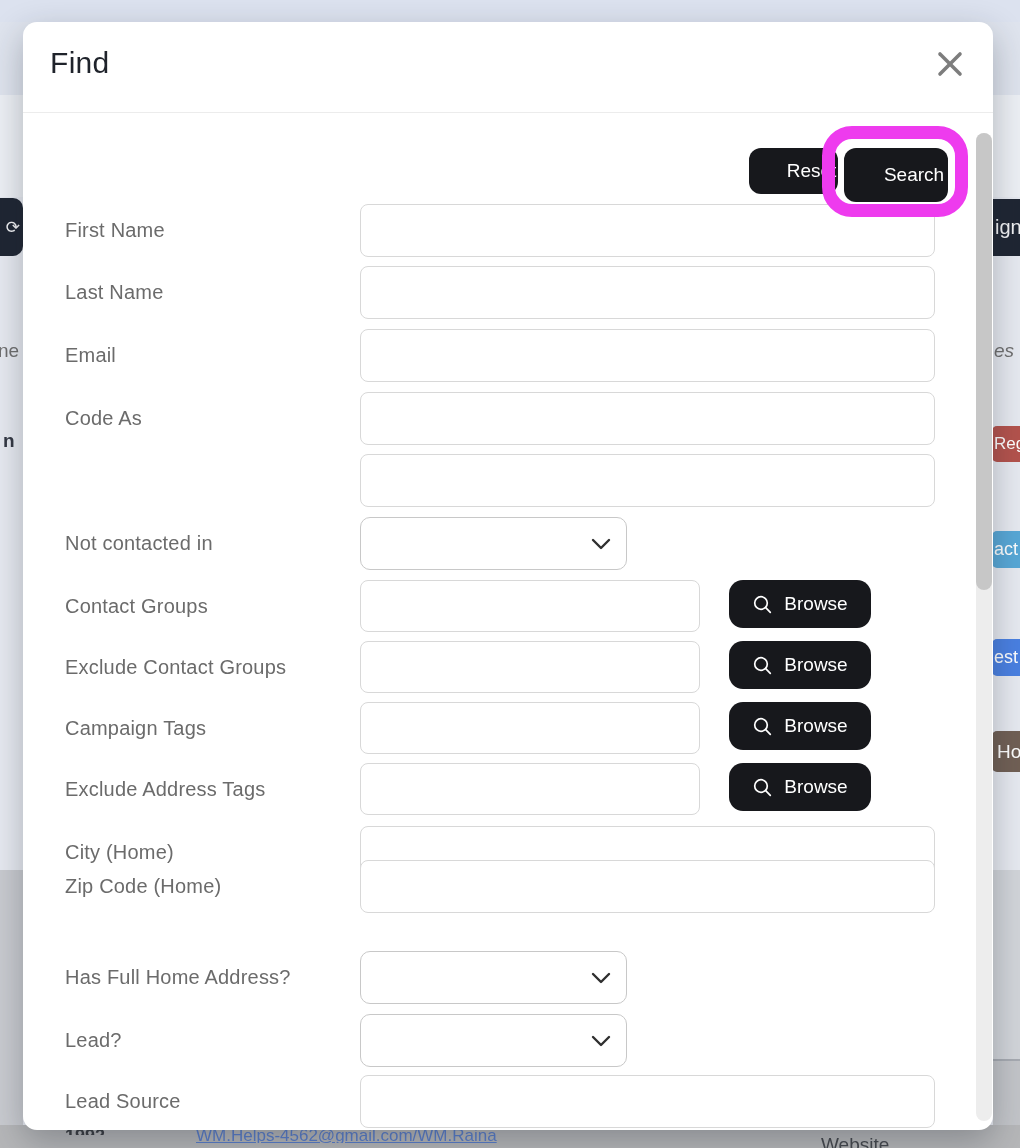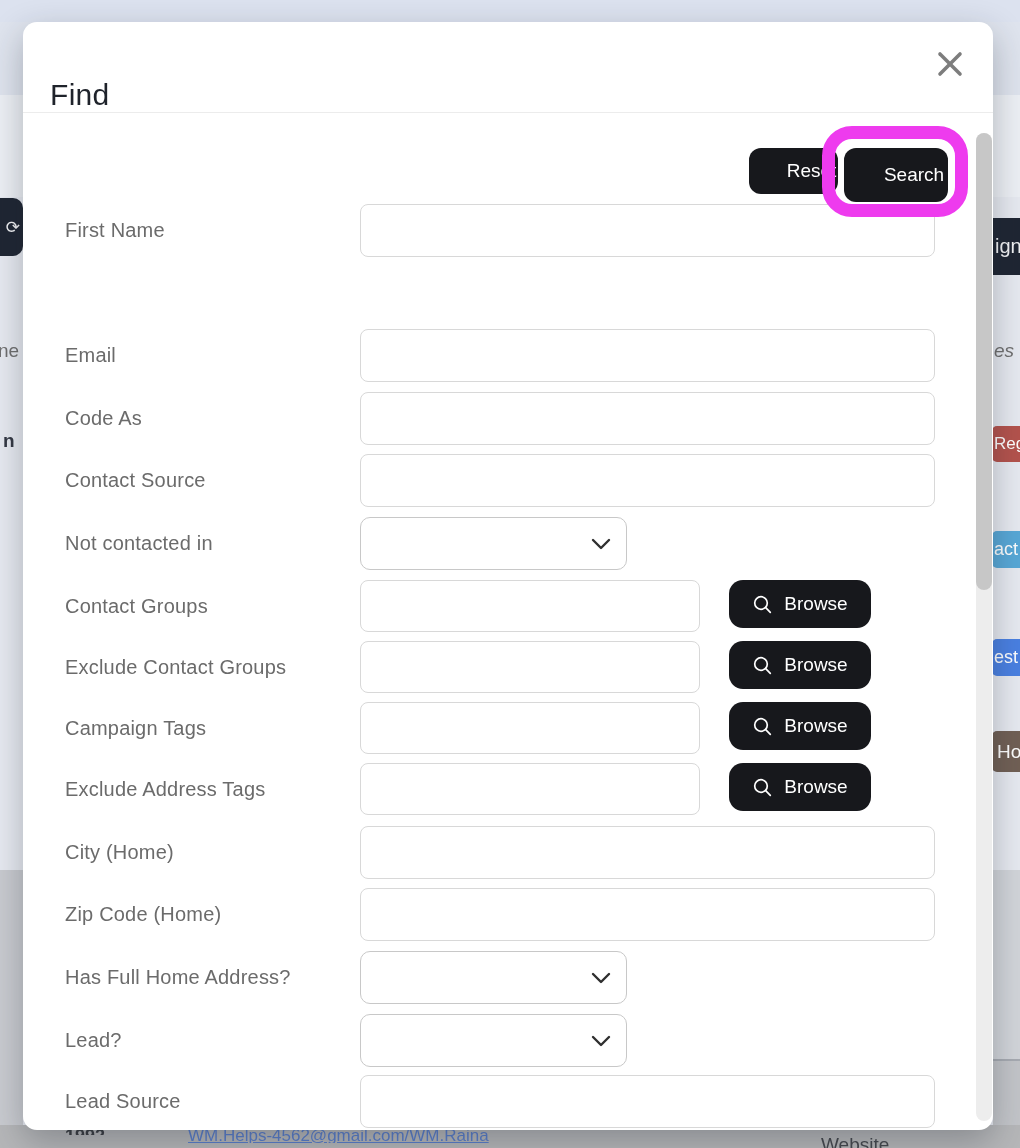--- a/index.html
+++ b/index.html
@@ -12,39 +12,39 @@
   .bg-band-light { left:0; top:95px; width:1020px; height:102px; background:#edf0f5; }
   .bg-band-upper { left:0; top:22px; width:1020px; height:73px; background:#dfe4ee; }
   .bg-left-dim  { left:0; top:870px; width:23px; height:278px; background:#c9cbd0; }
   .bg-right-dim { left:993px; top:870px; width:27px; height:190px; background:#d2d5da; }
   .bg-right-dim2{ left:993px; top:1061px; width:27px; height:87px; background:#c3c5c9; }
   .bg-right-divider { left:993px; top:1059px; width:27px; height:2px; background:#a7abb2; }
 
   .frag { position:absolute; overflow:hidden; white-space:nowrap; }
   .navy-block { background:#1f2633; color:#f2f3f5; display:flex; align-items:center; }
   .navy-left  { left:0; top:198px; width:23px; height:58px; border-radius:0 10px 10px 0; justify-content:flex-end; font-size:17px; padding-right:3px; }
-  .navy-right { left:993px; top:199px; width:27px; height:57px; font-size:20px; padding-left:2px;margin-top:19px; }
+  .navy-right { left:993px; top:199px; width:27px; height:57px; font-size:20px; padding-left:2px; }
   .txt-frag { color:#6f6f6f; font-size:19px; }
   .badge { position:absolute; color:#fff; display:flex; align-items:center; border-radius:5px 0 0 5px; overflow:hidden; padding-left:2px; font-size:17px; }
   .badge-reg { left:992px; top:426px; width:28px; height:36px; background:#b4534d; }
   .badge-act { left:992px; top:531px; width:28px; height:37px; background:#58a8d7; font-size:18px; }
   .badge-est { left:992px; top:639px; width:48px; height:37px; background:#4a80e2; font-size:18px; }
   .badge-ho  { left:992px; top:731px; width:28px; height:41px; background:#716055; font-size:19px; padding-left:5px; }
 
   .bottom-band { position:absolute; left:0; top:1125px; width:1020px; height:23px; background:#b6b7b9; }
   .frag-1992 { left:65px; top:1126px; width:70px; height:9px; font-size:18px; font-weight:bold; color:#3a3d42; }
-  .frag-link { left:188px; top:1126px; width:380px; height:17px; }
+  .frag-link { left:196px; top:1126px; width:380px; height:17px; }
   .frag-link span { font-size:17px; color:#5078cd; text-decoration:underline; opacity:.9; }
   .frag-website { left:821px; top:1134px; height:22px; font-size:19px; color:#45484e; }
 
   
   .modal { position:absolute; left:23px; top:22px; width:970px; height:1108px; background:#ffffff;
            border-radius:14px; box-shadow:0 12px 34px rgba(30,35,48,.30); overflow:hidden; }
   .modal-header { position:absolute; left:0; top:0; width:100%; height:91px; border-bottom:1px solid #ececec; }
-  .modal-title { position:absolute; left:27px; top:24px; font-size:30px; font-weight:500; color:#1f232b; letter-spacing:.3px;margin-top:32px; }
+  .modal-title { position:absolute; left:27px; top:24px; font-size:30px; font-weight:500; color:#1f232b; letter-spacing:.3px; }
   .close-btn { position:absolute; left:906px; top:21px; width:42px; height:42px; display:flex; align-items:center; justify-content:center; cursor:pointer; background:none; border:none; }
   .btn-dark { position:absolute; background:#17181c; color:#fff; border:none; border-radius:12px;
               font-family:"Liberation Sans", sans-serif; font-size:19px; display:flex; align-items:center; justify-content:center; cursor:pointer;padding-left:36px; }
   .btn-reset  { left:726px; top:126px; width:89px; height:46px; }
   .btn-search { left:821px; top:126px; width:104px; height:54px; }
 
   .highlight-ring { position:absolute; left:799px; top:104px; width:146px; height:91px;
                     border:13px solid #ee3bee; border-radius:30px; pointer-events:none; z-index:60; }
 
   .row { position:absolute; left:0; width:100%; height:53px; }
@@ -112,33 +112,36 @@
     </div>
 
     <button class="btn-dark btn-reset">Reset</button>
     <button class="btn-dark btn-search">Search</button>
 
     <div class="row" style="top:182px">
       <span class="row-label">First Name</span>
       <input class="tinput tinput-wide" style="">
     </div>
 
+    <div class="row" style="top:244px">
+      <span class="row-label">Last Name</span>
+      <input class="tinput tinput-wide" style="">
+    </div>
 
     <div class="row" style="top:307px">
       <span class="row-label">Email</span>
       <input class="tinput tinput-wide" style="">
     </div>
 
     <div class="row" style="top:370px">
       <span class="row-label">Code As</span>
       <input class="tinput tinput-wide" style="">
     </div>
 
     <div class="row" style="top:432px">
-      <span class="row-label">Contact Source</span>
       <input class="tinput tinput-wide" style="">
     </div>
 
     <div class="row" style="top:495px">
       <span class="row-label">Not contacted in</span>
       <div class="selbox">
         <svg width="22" height="16" viewBox="0 0 22 16">
           <polyline points="3,4 11,12 19,4" fill="none" stroke="#2f2f2f" stroke-width="2.4" stroke-linecap="round" stroke-linejoin="round"></polyline>
         </svg>
       </div>
@@ -190,21 +193,21 @@
         </svg>
         <span>Browse</span>
       </button>
     </div>
 
     <div class="row" style="top:804px">
       <span class="row-label">City (Home)</span>
       <input class="tinput tinput-wide" style="">
     </div>
 
-    <div class="row" style="top:866px">
+    <div class="row" style="top:838px">
       <span class="row-label">Zip Code (Home)</span>
       <input class="tinput tinput-wide" style="">
     </div>
 
     <div class="row" style="top:929px">
       <span class="row-label">Has Full Home Address?</span>
       <div class="selbox">
         <svg width="22" height="16" viewBox="0 0 22 16">
           <polyline points="3,4 11,12 19,4" fill="none" stroke="#2f2f2f" stroke-width="2.4" stroke-linecap="round" stroke-linejoin="round"></polyline>
         </svg>

